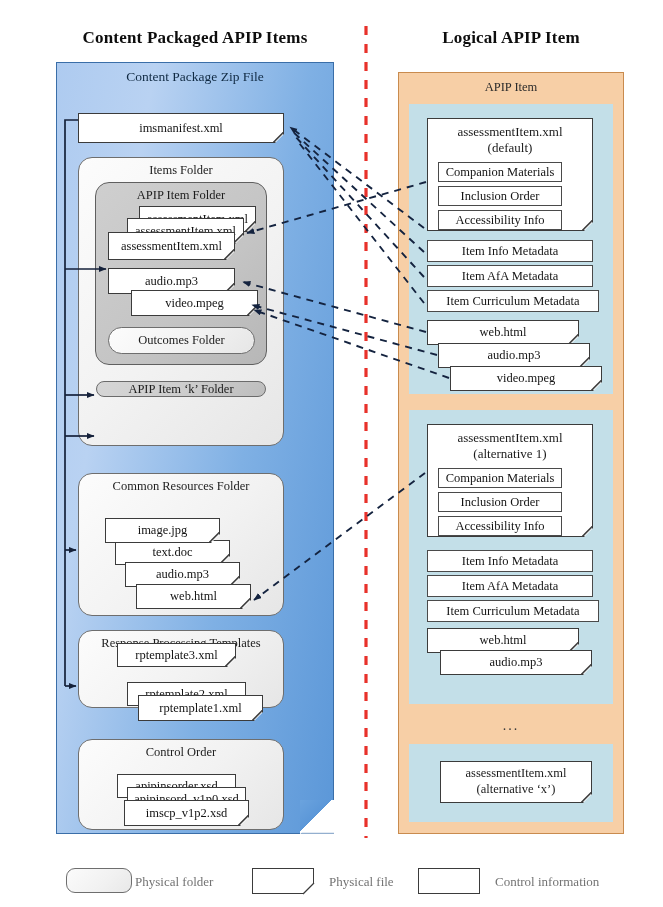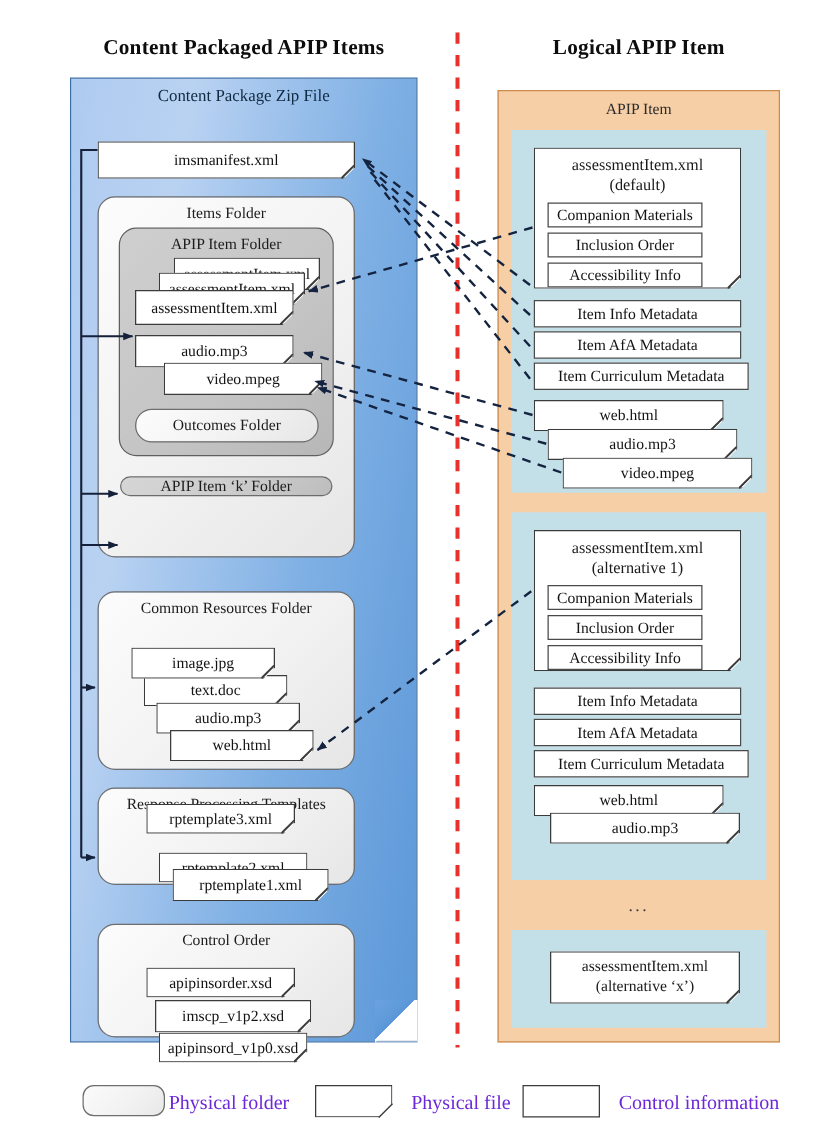--- a/index.html
+++ b/index.html
@@ -59,21 +59,21 @@
       justify-content:center;font-size:12.5px;color:#131313;text-align:center;}
 
   
   .alt-block{position:absolute;box-sizing:border-box;background:#c3dfe8;
       border:1px solid #c3dfe8;}
 
   .ellipsis{position:absolute;text-align:center;font-size:14px;color:#3a3a3a;
       letter-spacing:2px;}
 
   
-  .legend-text{position:absolute;font-size:16px;color:#6d28d9;white-space:nowrap;}
+  .legend-text{position:absolute;font-size:13px;color:#737373;white-space:nowrap;}
   .legend-folder{position:absolute;border-radius:9px;border:1.3px solid #6e6e6e;
       background:linear-gradient(135deg,#fbfbfb 0%,#f1f1f1 60%,#e8e8e8 100%);box-sizing:border-box;}
   .legend-file{position:absolute;background:#fff;border:1.2px solid #3b3b3b;box-sizing:border-box;
       clip-path:polygon(0 0,100% 0,100% calc(100% - 11px),calc(100% - 11px) 100%,0 100%);}
   .legend-file-dog{position:absolute;}
   .legend-logical{position:absolute;background:#fff;border:1.3px solid #3b3b3b;box-sizing:border-box;}
 
   svg.overlay{position:absolute;left:0;top:0;width:663px;height:907px;
       pointer-events:none;overflow:visible;}
 </style>
@@ -239,21 +239,21 @@
   </div>
   <div class="file-wrap" style="left:117px;top:774px;width:119px;height:24px;">
     <div class="sheet"></div>
     <div class="dog">
         <svg width="11" height="11" style="position: absolute; right: 0px; bottom: 0px;">
           <line x1="0" y1="10.5" x2="10.5" y2="0" stroke="#3b3b3b" stroke-width="1.2"></line>
         </svg>
       </div>
     <div class="txt">apipinsorder.xsd</div>
   </div>
-  <div class="file-wrap" style="left:127px;top:826px;width:119px;height:24px;">
+  <div class="file-wrap" style="left:127px;top:787px;width:119px;height:24px;">
     <div class="sheet"></div>
     <div class="dog">
         <svg width="11" height="11" style="position: absolute; right: 0px; bottom: 0px;">
           <line x1="0" y1="10.5" x2="10.5" y2="0" stroke="#3b3b3b" stroke-width="1.2"></line>
         </svg>
       </div>
     <div class="txt">apipinsord_v1p0.xsd</div>
   </div>
   <div class="file-wrap" style="left:124px;top:800px;width:125px;height:26px;">
     <div class="sheet"></div>

